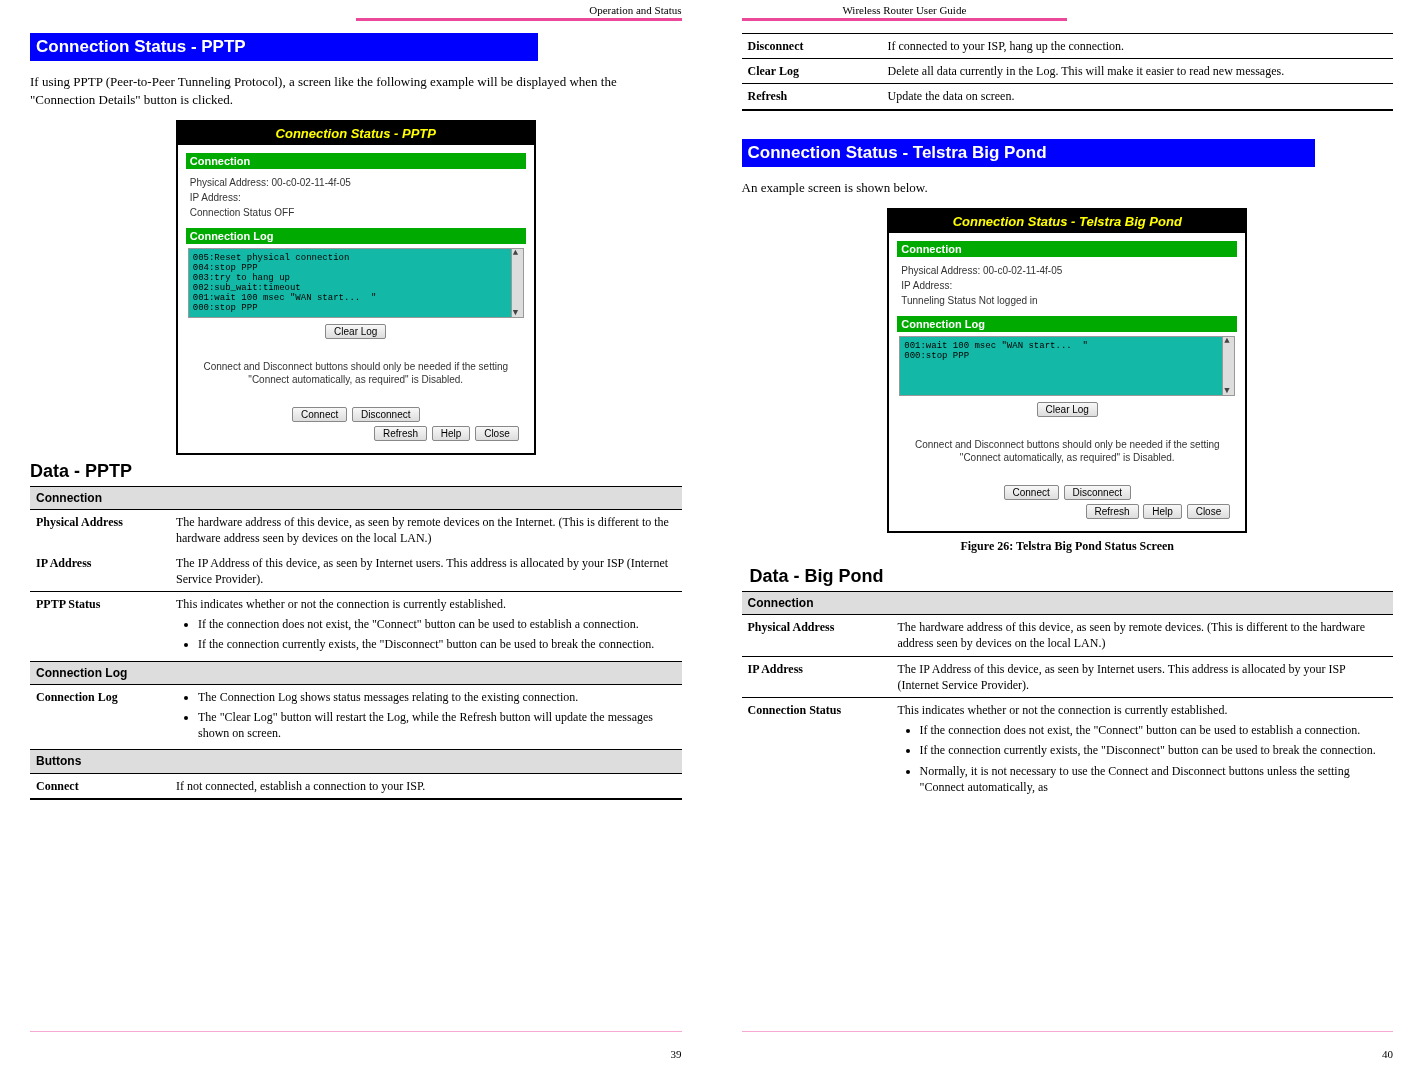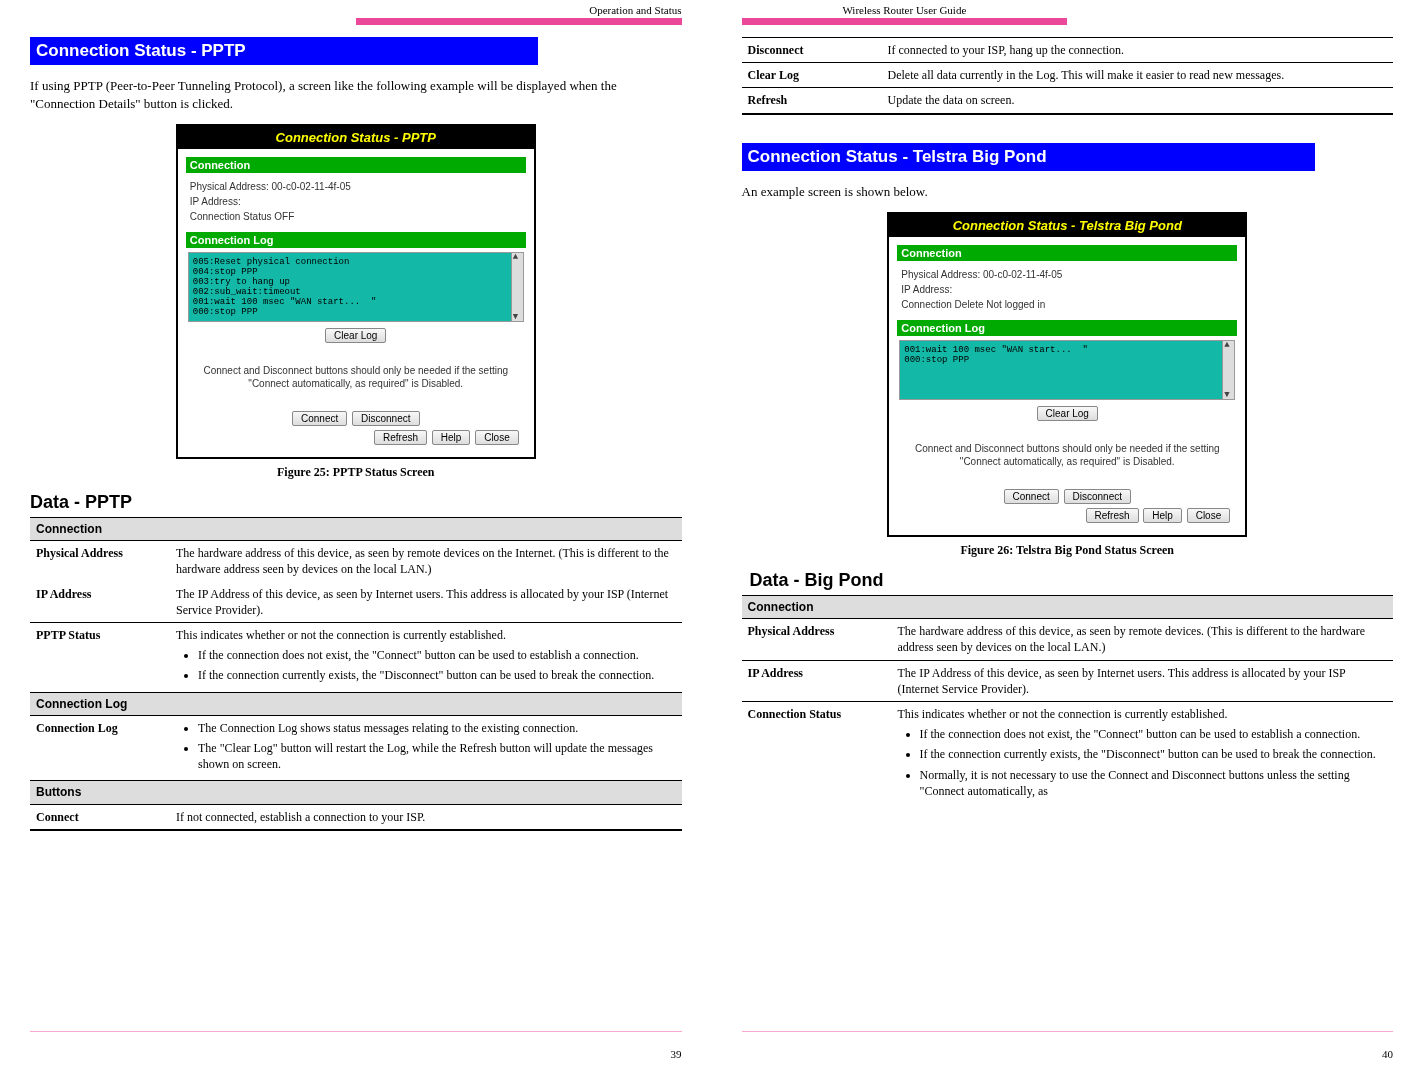--- a/index.html
+++ b/index.html
@@ -16,21 +16,21 @@
       width: 50%;
       padding: 4px 30px 10px 30px;
       position: relative;
       display: flex;
       flex-direction: column;
     }
     .page-left { border-right: none; }
     .header {
       font-size: 11px;
       margin-bottom: 12px;
-      border-bottom: 7px solid #ec4899;
+      border-bottom: 3px solid #ec4899;
       padding-bottom: 2px;
     }
     .header-left { text-align: right; margin-left: 50%; width: 50%; padding-left:0;}
     .header-left-wrap { display:flex; justify-content:flex-end; }
     .header-right { text-align: left; }
     .blue-bar {
       background: #0000ff;
       color: #fff;
       font-weight: bold;
       font-family: Arial, sans-serif;
@@ -194,21 +194,20 @@
           <span class="ss-btn">Disconnect</span>
         </div>
         <div class="ss-btn-row right">
           <span class="ss-btn">Refresh</span>
           <span class="ss-btn">Help</span>
           <span class="ss-btn">Close</span>
         </div>
       </div>
     </div>
   </div>
-  <div class="figure-caption">Figure 25: PPTP Status Screen</div>
 
   <div class="data-heading">Data - PPTP</div>
 
   <table class="data-table">
     <tbody>
         <tr class="section-row">
           <th colspan="2">Connection</th>
         </tr>
     <tr>
       <td class="label">Physical Address</td>
@@ -278,21 +277,21 @@
   <div class="intro-text">An example screen is shown below.</div>
 
   <div class="figure-wrap">
     <div class="screenshot">
       <div class="ss-title">Connection Status - Telstra Big Pond</div>
       <div class="ss-body">
         <div class="ss-section-green">Connection</div>
         <div class="ss-labels">
           <div>Physical Address: 00-c0-02-11-4f-05</div>
           <div>IP Address:</div>
-          <div>Connection Delete  Not logged in</div>
+          <div>Tunneling Status  Not logged in</div>
         </div>
         <div class="ss-section-green">Connection Log</div>
         <div class="ss-log short"><span>001:wait 100 msec "WAN start...  "
 000:stop PPP</span><div class="ss-scroll"></div></div>
         <div class="ss-btn-row"><span class="ss-btn">Clear Log</span></div>
         <div class="ss-note">Connect and Disconnect buttons should only be needed if the setting "Connect automatically, as required" is Disabled.</div>
         <div class="ss-btn-row">
           <span class="ss-btn">Connect</span>
           <span class="ss-btn">Disconnect</span>
         </div>

